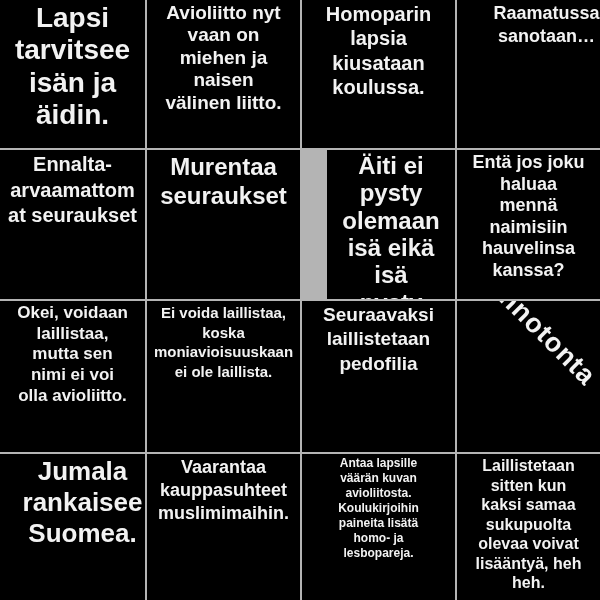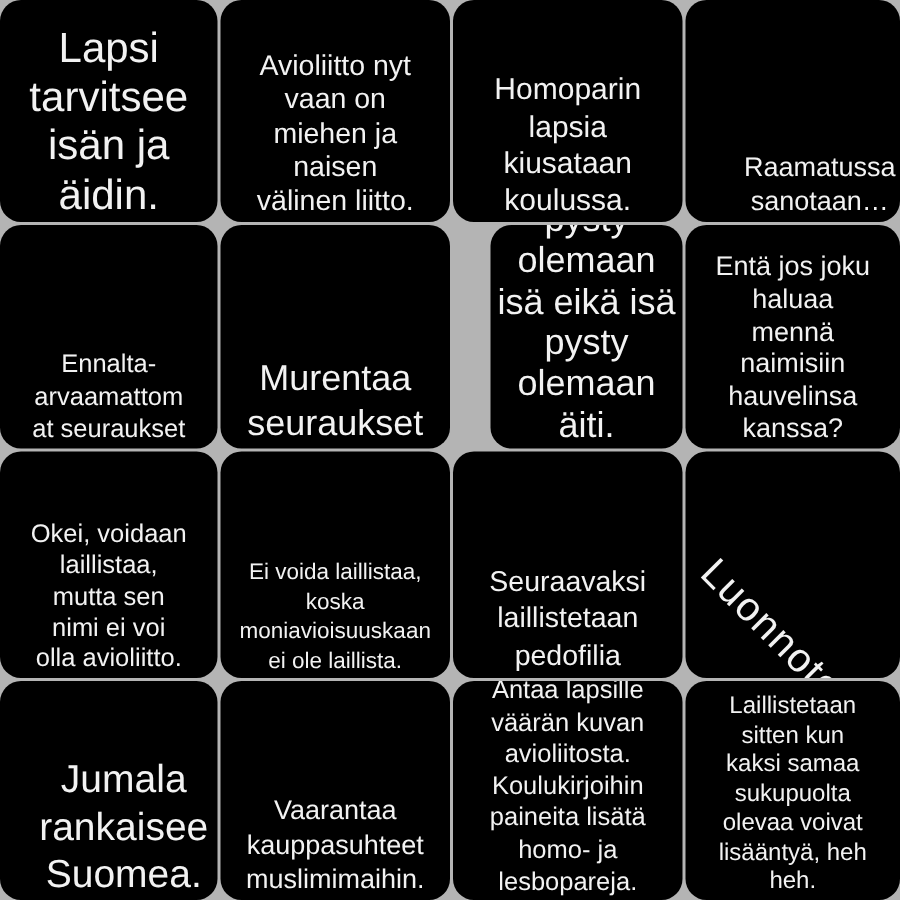--- a/index.html
+++ b/index.html
@@ -15,51 +15,50 @@
     grid-template-rows: 148px 149px 151px 146px;
     gap: 2px;
     background: #b4b4b4; 
     font-family: "Liberation Sans", "DejaVu Sans", sans-serif;
     overflow: hidden;
   }
   .cell {
     background: #000;
     color: #f2f2f2;
     display: flex;
-    align-items: flex-end;
+    align-items: flex-start;
     justify-content: center;
     text-align: center;
     overflow: hidden;
-    font-weight: 400;
-    border-radius: 14px;
+    font-weight: 700;
   }
   .cell-text {
     white-space: pre-line;
     padding: 2px 4px;
   }
   .c0  { font-size: 28px; line-height: 1.16; }
   .c1  { font-size: 19px; line-height: 1.18; }
   .c2  { font-size: 20px; line-height: 1.22; }
   .c3  { font-size: 18px; line-height: 1.28; padding-left: 36px; }
-  .c4  { font-size: 17px; line-height: 1.28; }
+  .c4  { font-size: 20px; line-height: 1.28; }
   .c5  { font-size: 24px; line-height: 1.22; }
   .c6  { font-size: 24px; line-height: 1.14; margin-left: 25px; }
   .c7  { font-size: 18px; line-height: 1.2; }
   .c8  { font-size: 17px; line-height: 1.22; }
   .c9  { font-size: 15px; line-height: 1.3; }
   .c10 { font-size: 19px; line-height: 1.28; }
   .c11 { font-size: 27px; }
   .c11 .cell-text {
     transform: rotate(45deg);
     white-space: nowrap;
     letter-spacing: 1px;
   }
   .c12 { font-size: 26px; line-height: 1.2; padding-left: 20px; }
   .c13 { font-size: 18px; line-height: 1.28; }
-  .c14 { font-size: 17px; line-height: 1.25; }
+  .c14 { font-size: 12px; line-height: 1.25; }
   .c15 { font-size: 16px; line-height: 1.22; }
 </style>
 </head>
 <body>
 
 <div id="board">
   <div class="cell c0">
       <span class="cell-text">Lapsi
 tarvitsee
 isän ja

